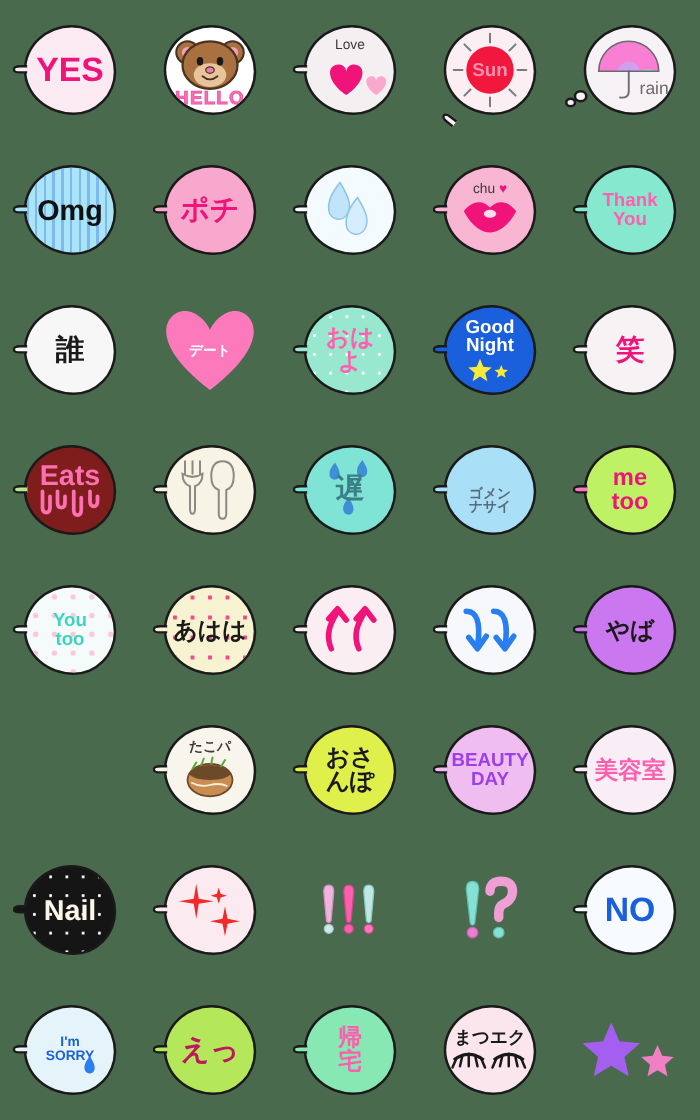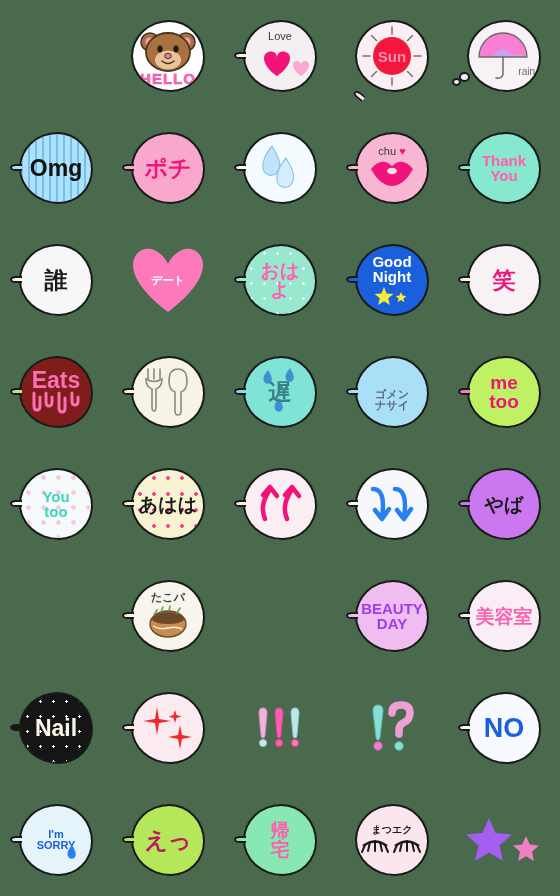--- a/index.html
+++ b/index.html
@@ -57,21 +57,21 @@
   }
   .jp{font-family:"DejaVu Sans","Liberation Sans",sans-serif;}
   .en{font-family:"Liberation Sans",sans-serif;}
 
   
   .s-xl{font-size:27px;}
   .s-lg{font-size:23px;}
   .s-md{font-size:19px;}
   .s-sm{font-size:15px;}
   .s-xs{font-size:11px;}
-  .s-xxs{font-size:10px;}
+  .s-xxs{font-size:14px;}
 
   
   .stripes{
     position:absolute;inset:0;z-index:1;
     background:repeating-linear-gradient(90deg,
       rgba(90,150,235,.55) 0 2px, rgba(0,0,0,0) 2px 7px);
   }
   .dots{
     position:absolute;inset:0;z-index:1;
     background-image:radial-gradient(circle,rgba(255,190,210,.85) 2px, transparent 2.5px);
@@ -87,20 +87,30 @@
     background-image:radial-gradient(circle,#ffffff 1px, transparent 1.4px);
     background-size:13px 15px;
   }
   svg{display:block;overflow:visible;}
   .svgbox{position:relative;z-index:2;}
 </style>
 </head>
 <body>
 
 <div id="sheet">
+    <div class="cell" style="grid-area: 1 / 1;">
+      <div class="wrap">
+        <div class="bubble" style="background: rgb(251, 234, 242);">
+          <div style="position: relative; z-index: 2; display: flex; flex-direction: column; align-items: center; justify-content: center; gap: 1px;">
+            <div class="txt en s-xl" style="color:#f0147a;">YES</div>
+          </div>
+        </div>
+        <div class="tail" style="background: rgb(251, 234, 242);"></div>
+      </div>
+    </div>
     <div class="cell" style="grid-area: 1 / 2;">
       <div class="wrap">
         <div class="bubble" style="background: rgb(255, 255, 255);">
           <div style="position: relative; z-index: 2; display: flex; flex-direction: column; align-items: center; justify-content: center; gap: 1px;">
             <span class="svgbox">
               <svg width="64" height="48" viewBox="0 0 64 48">
                 <ellipse cx="14" cy="16" rx="9" ry="9" fill="#a9713f" stroke="#4a3320" stroke-width="1.6"></ellipse>
                 <ellipse cx="50" cy="16" rx="9" ry="9" fill="#a9713f" stroke="#4a3320" stroke-width="1.6"></ellipse>
                 <ellipse cx="14" cy="16" rx="4.5" ry="4.5" fill="#f0a0b4"></ellipse>
                 <ellipse cx="50" cy="16" rx="4.5" ry="4.5" fill="#f0a0b4"></ellipse>
@@ -442,20 +452,31 @@
               <svg width="42" height="36" viewBox="0 0 42 36">
                 <ellipse cx="21" cy="20" rx="18" ry="13" fill="#c98c52" stroke="#6b4a2a" stroke-width="1.4"></ellipse>
                 <path d="M4 15 q6 -7 17 -7 q11 0 17 7 q-4 5 -17 5 q-13 0 -17 -5 Z" fill="#6b4a2a"></path>
                 <path d="M7 11 l3 -5 M14 8 l2 -5 M22 7 l1 -5 M30 9 l3 -5" stroke="#5aa83c" stroke-width="1.6" stroke-linecap="round" fill="none"></path>
                 <path d="M6 22 q7 4 15 2 q8 -2 14 1" fill="none" stroke="#fbf0d8" stroke-width="1.4"></path>
               </svg>
             </span>
           </div>
         </div>
         <div class="tail" style="background: rgb(247, 245, 236);"></div>
+      </div>
+    </div>
+    <div class="cell" style="grid-area: 6 / 3;">
+      <div class="wrap">
+        <div class="bubble" style="background: rgb(224, 240, 74);">
+          <div style="position: relative; z-index: 2; display: flex; flex-direction: column; align-items: center; justify-content: center; gap: 1px;">
+            <div class="txt jp s-md" style="color:#1a1a1a;">おさ
+んぽ</div>
+          </div>
+        </div>
+        <div class="tail" style="background: rgb(224, 240, 74);"></div>
       </div>
     </div>
     <div class="cell" style="grid-area: 6 / 5;">
       <div class="wrap">
         <div class="bubble" style="background: rgb(250, 238, 246);">
           <div style="position: relative; z-index: 2; display: flex; flex-direction: column; align-items: center; justify-content: center; gap: 1px;">
             <div class="txt jp s-md" style="color:#fc5fae;">美容室</div>
           </div>
         </div>
         <div class="tail" style="background: rgb(250, 238, 246);"></div>

